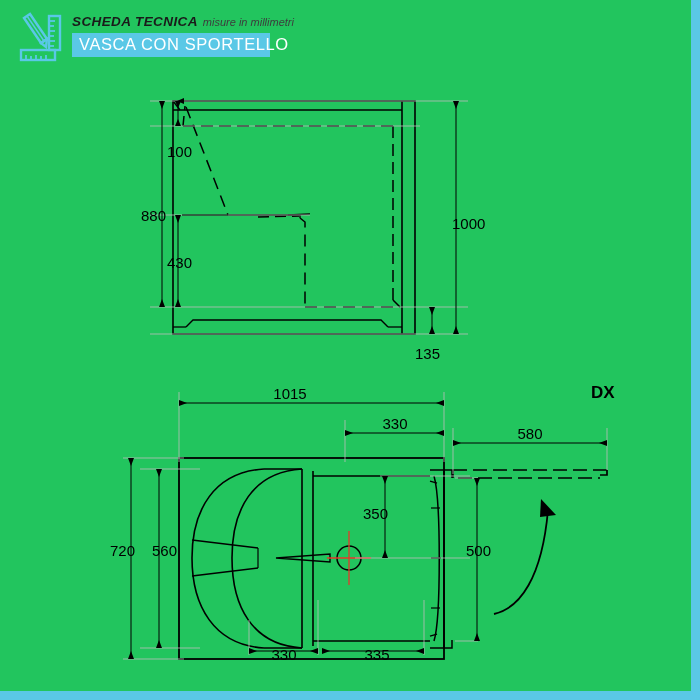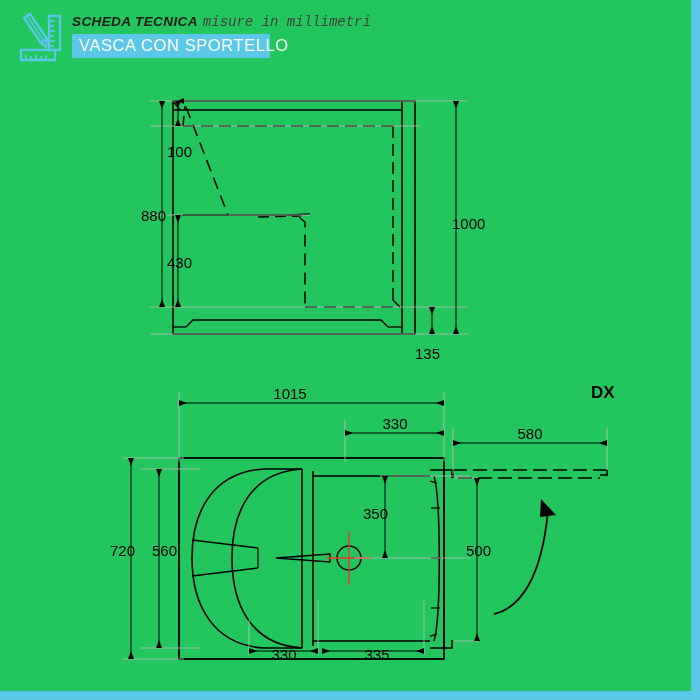--- a/index.html
+++ b/index.html
@@ -59,23 +59,23 @@
   }
   .title-main {
     font-family: "Liberation Sans", sans-serif;
     font-style: italic;
     font-weight: bold;
     font-size: 13.5px;
     letter-spacing: 0.4px;
     color: #1a1a1a;
   }
   .title-sub {
-    font-family: Liberation Mono, monospace;
+    font-family: Liberation Sans, sans-serif;
     font-style: italic;
-    font-size: 14px;
+    font-size: 11px;
     color: #3d3d3d;
     margin-left: 5px;
   }
   .title-band {
     margin-top: 4px;
     background: #5ac8e6;
     color: #ffffff;
     font-size: 16.5px;
     font-weight: normal;
     letter-spacing: 0.6px;

